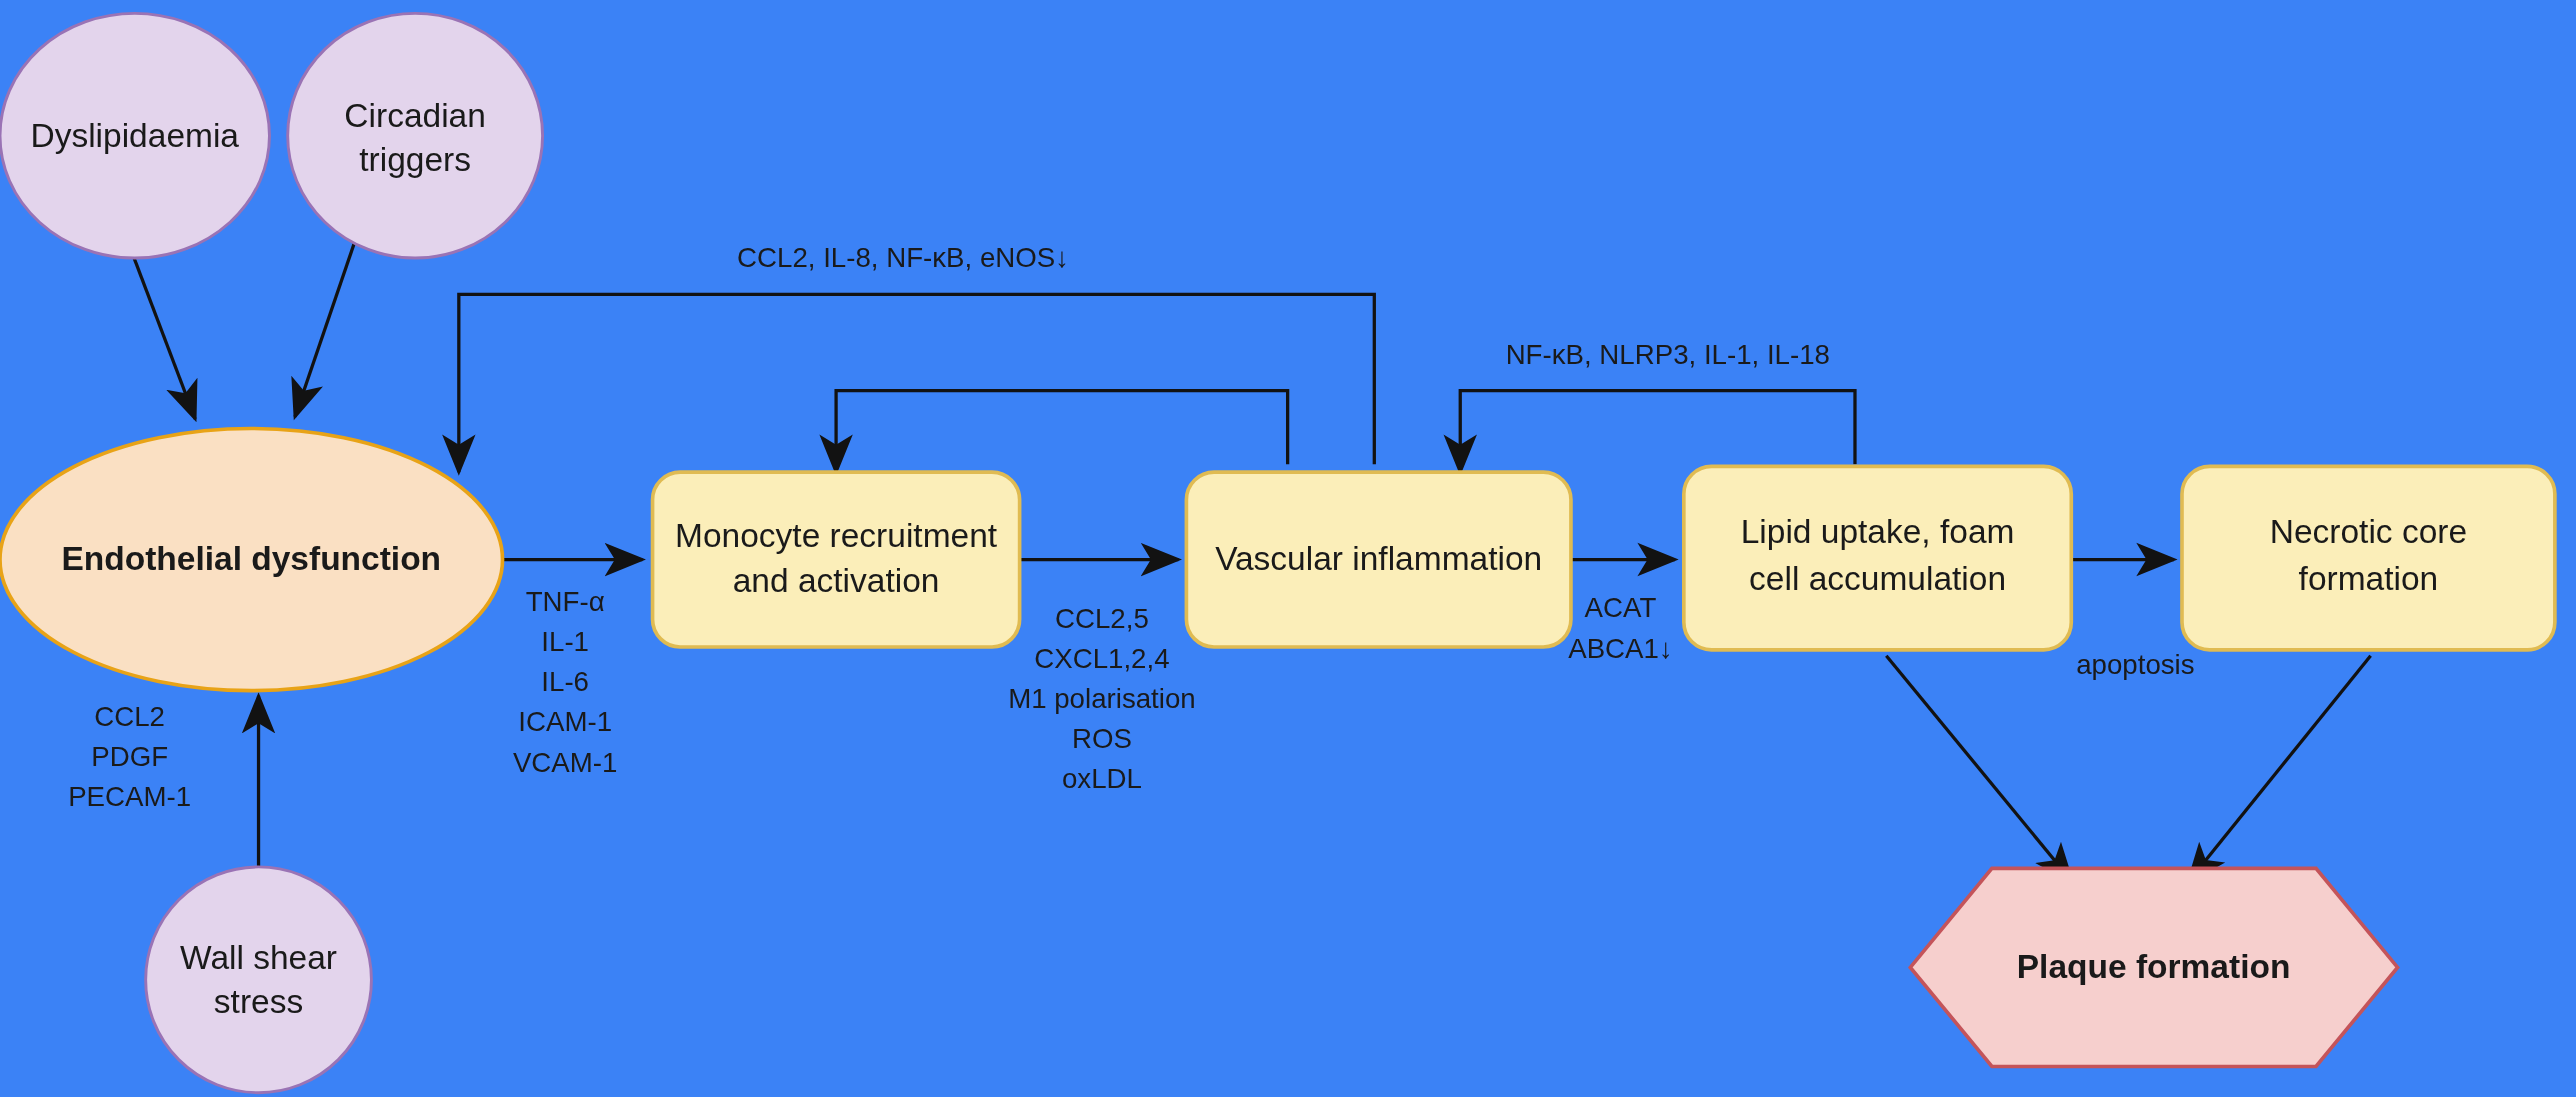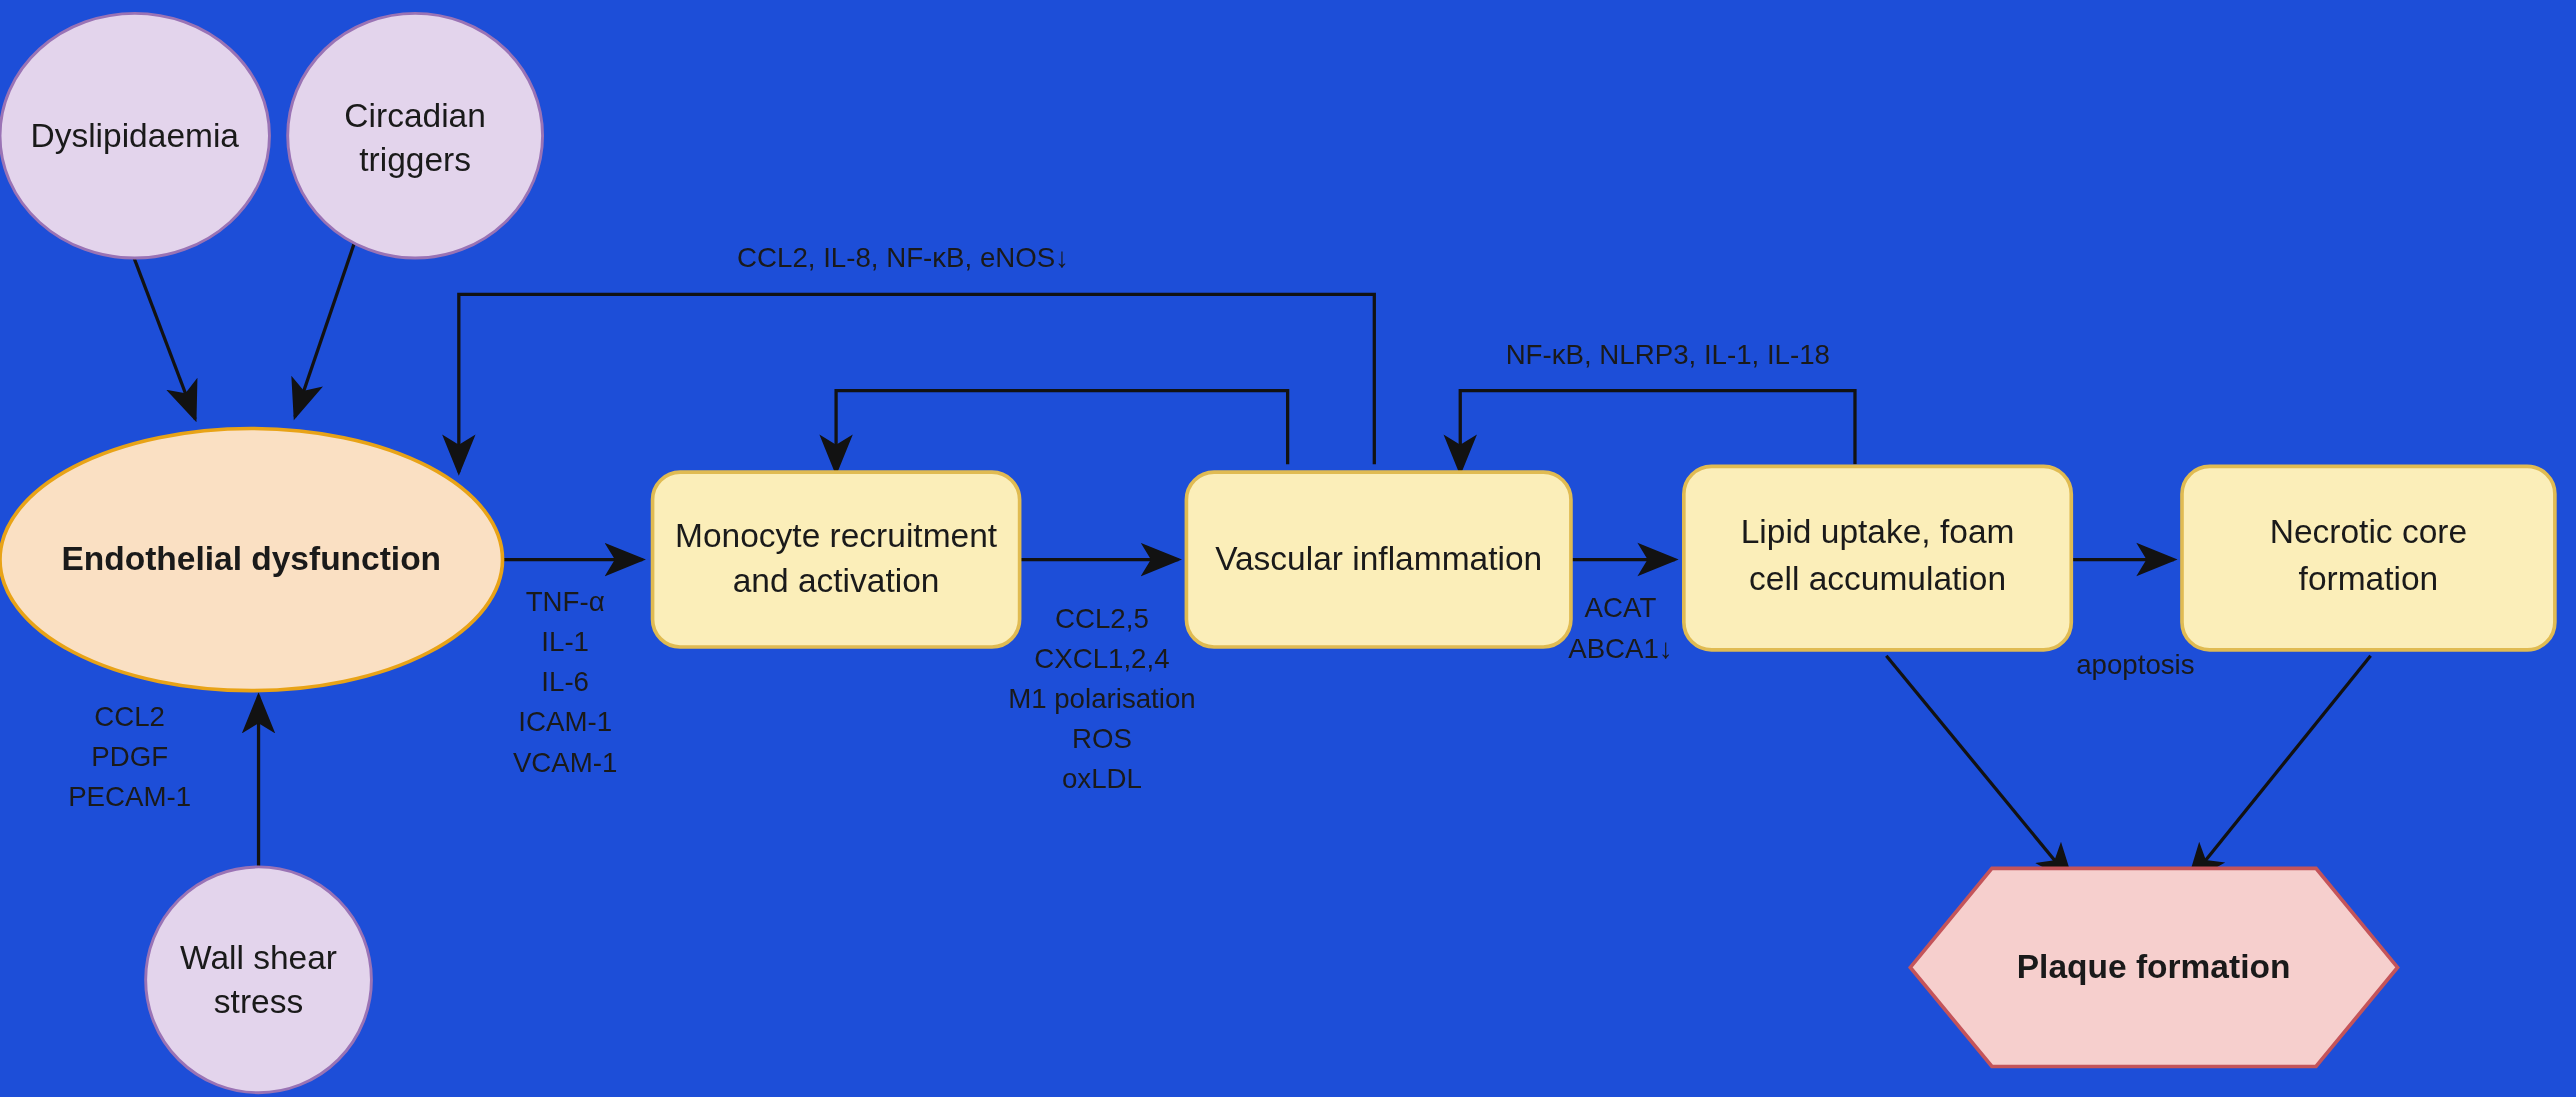--- a/index.html
+++ b/index.html
@@ -7,21 +7,21 @@
     padding: 0;
     background: #ffffff;
   }
   body {
     font-family: "Liberation Sans", sans-serif;
   }
   #diagram-root {
     position: relative;
     width: 2576px;
     height: 1098px;
-    background: #1d4ed8;
+    background: #3b82f6;
     overflow: hidden;
   }
   svg.flow {
     display: block;
     width: 2576px;
     height: 1098px;
   }
   .node-label {
     font-family: "Liberation Sans", sans-serif;
     font-size: 46px;

